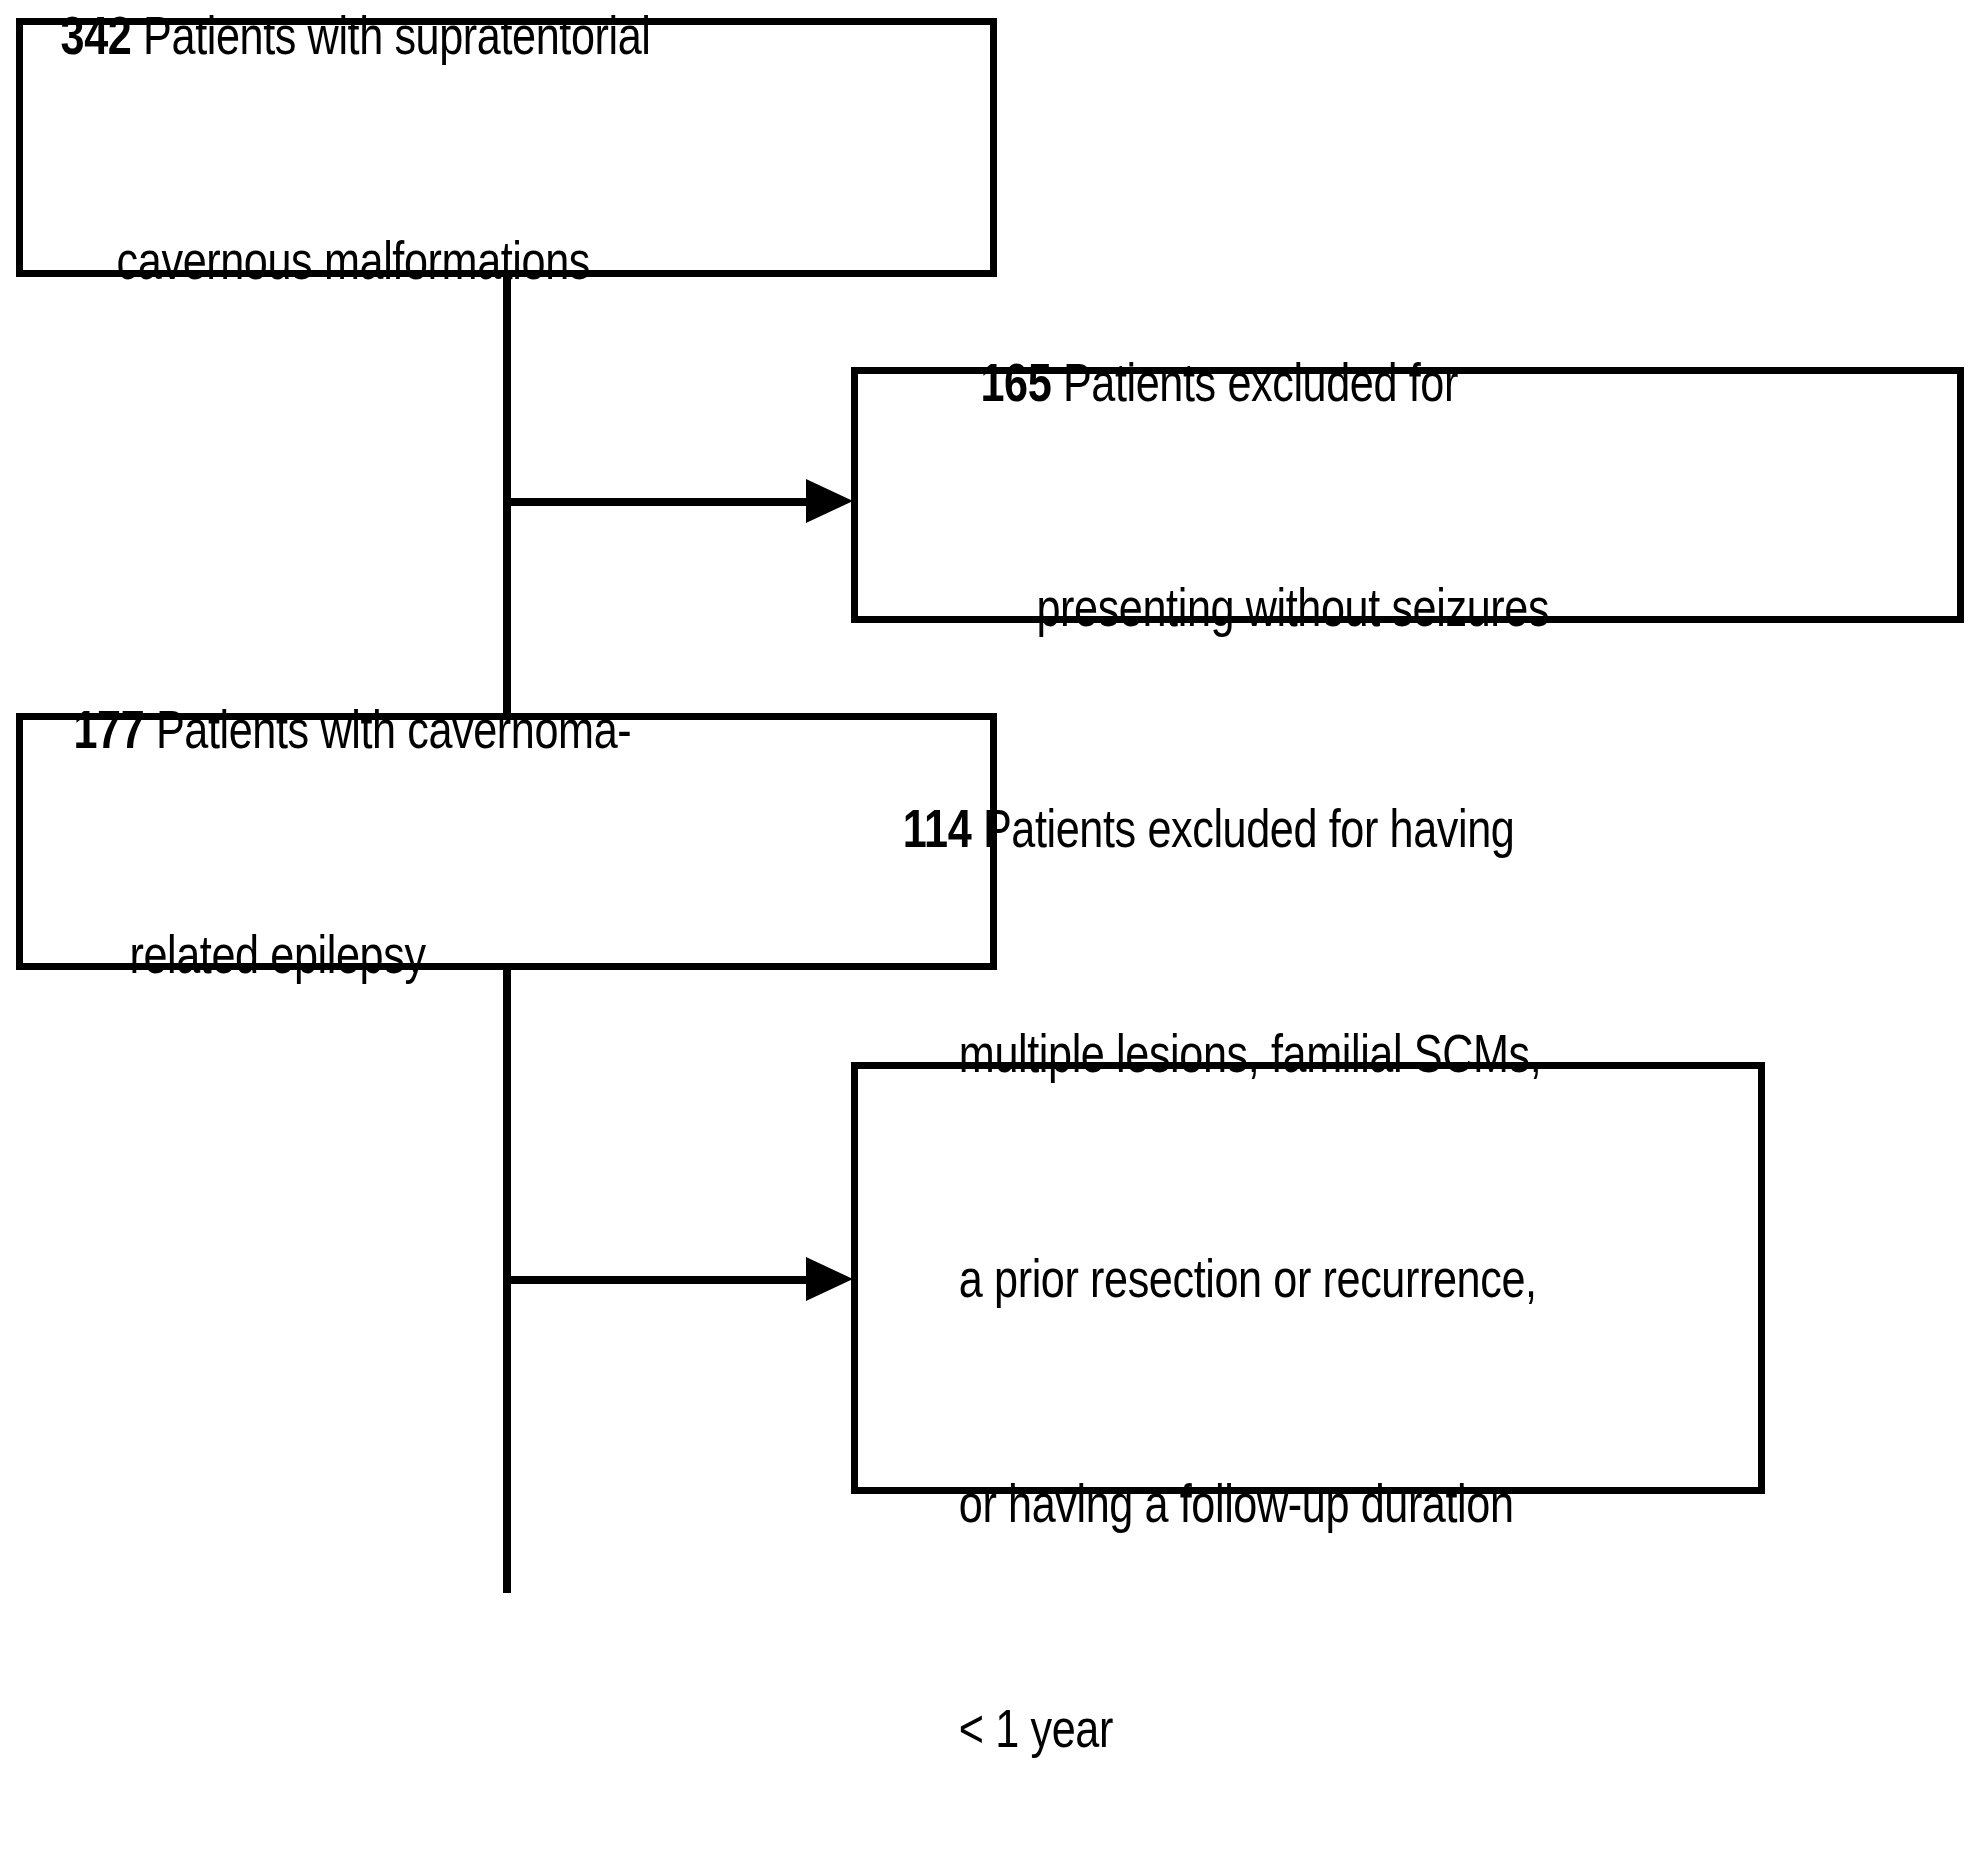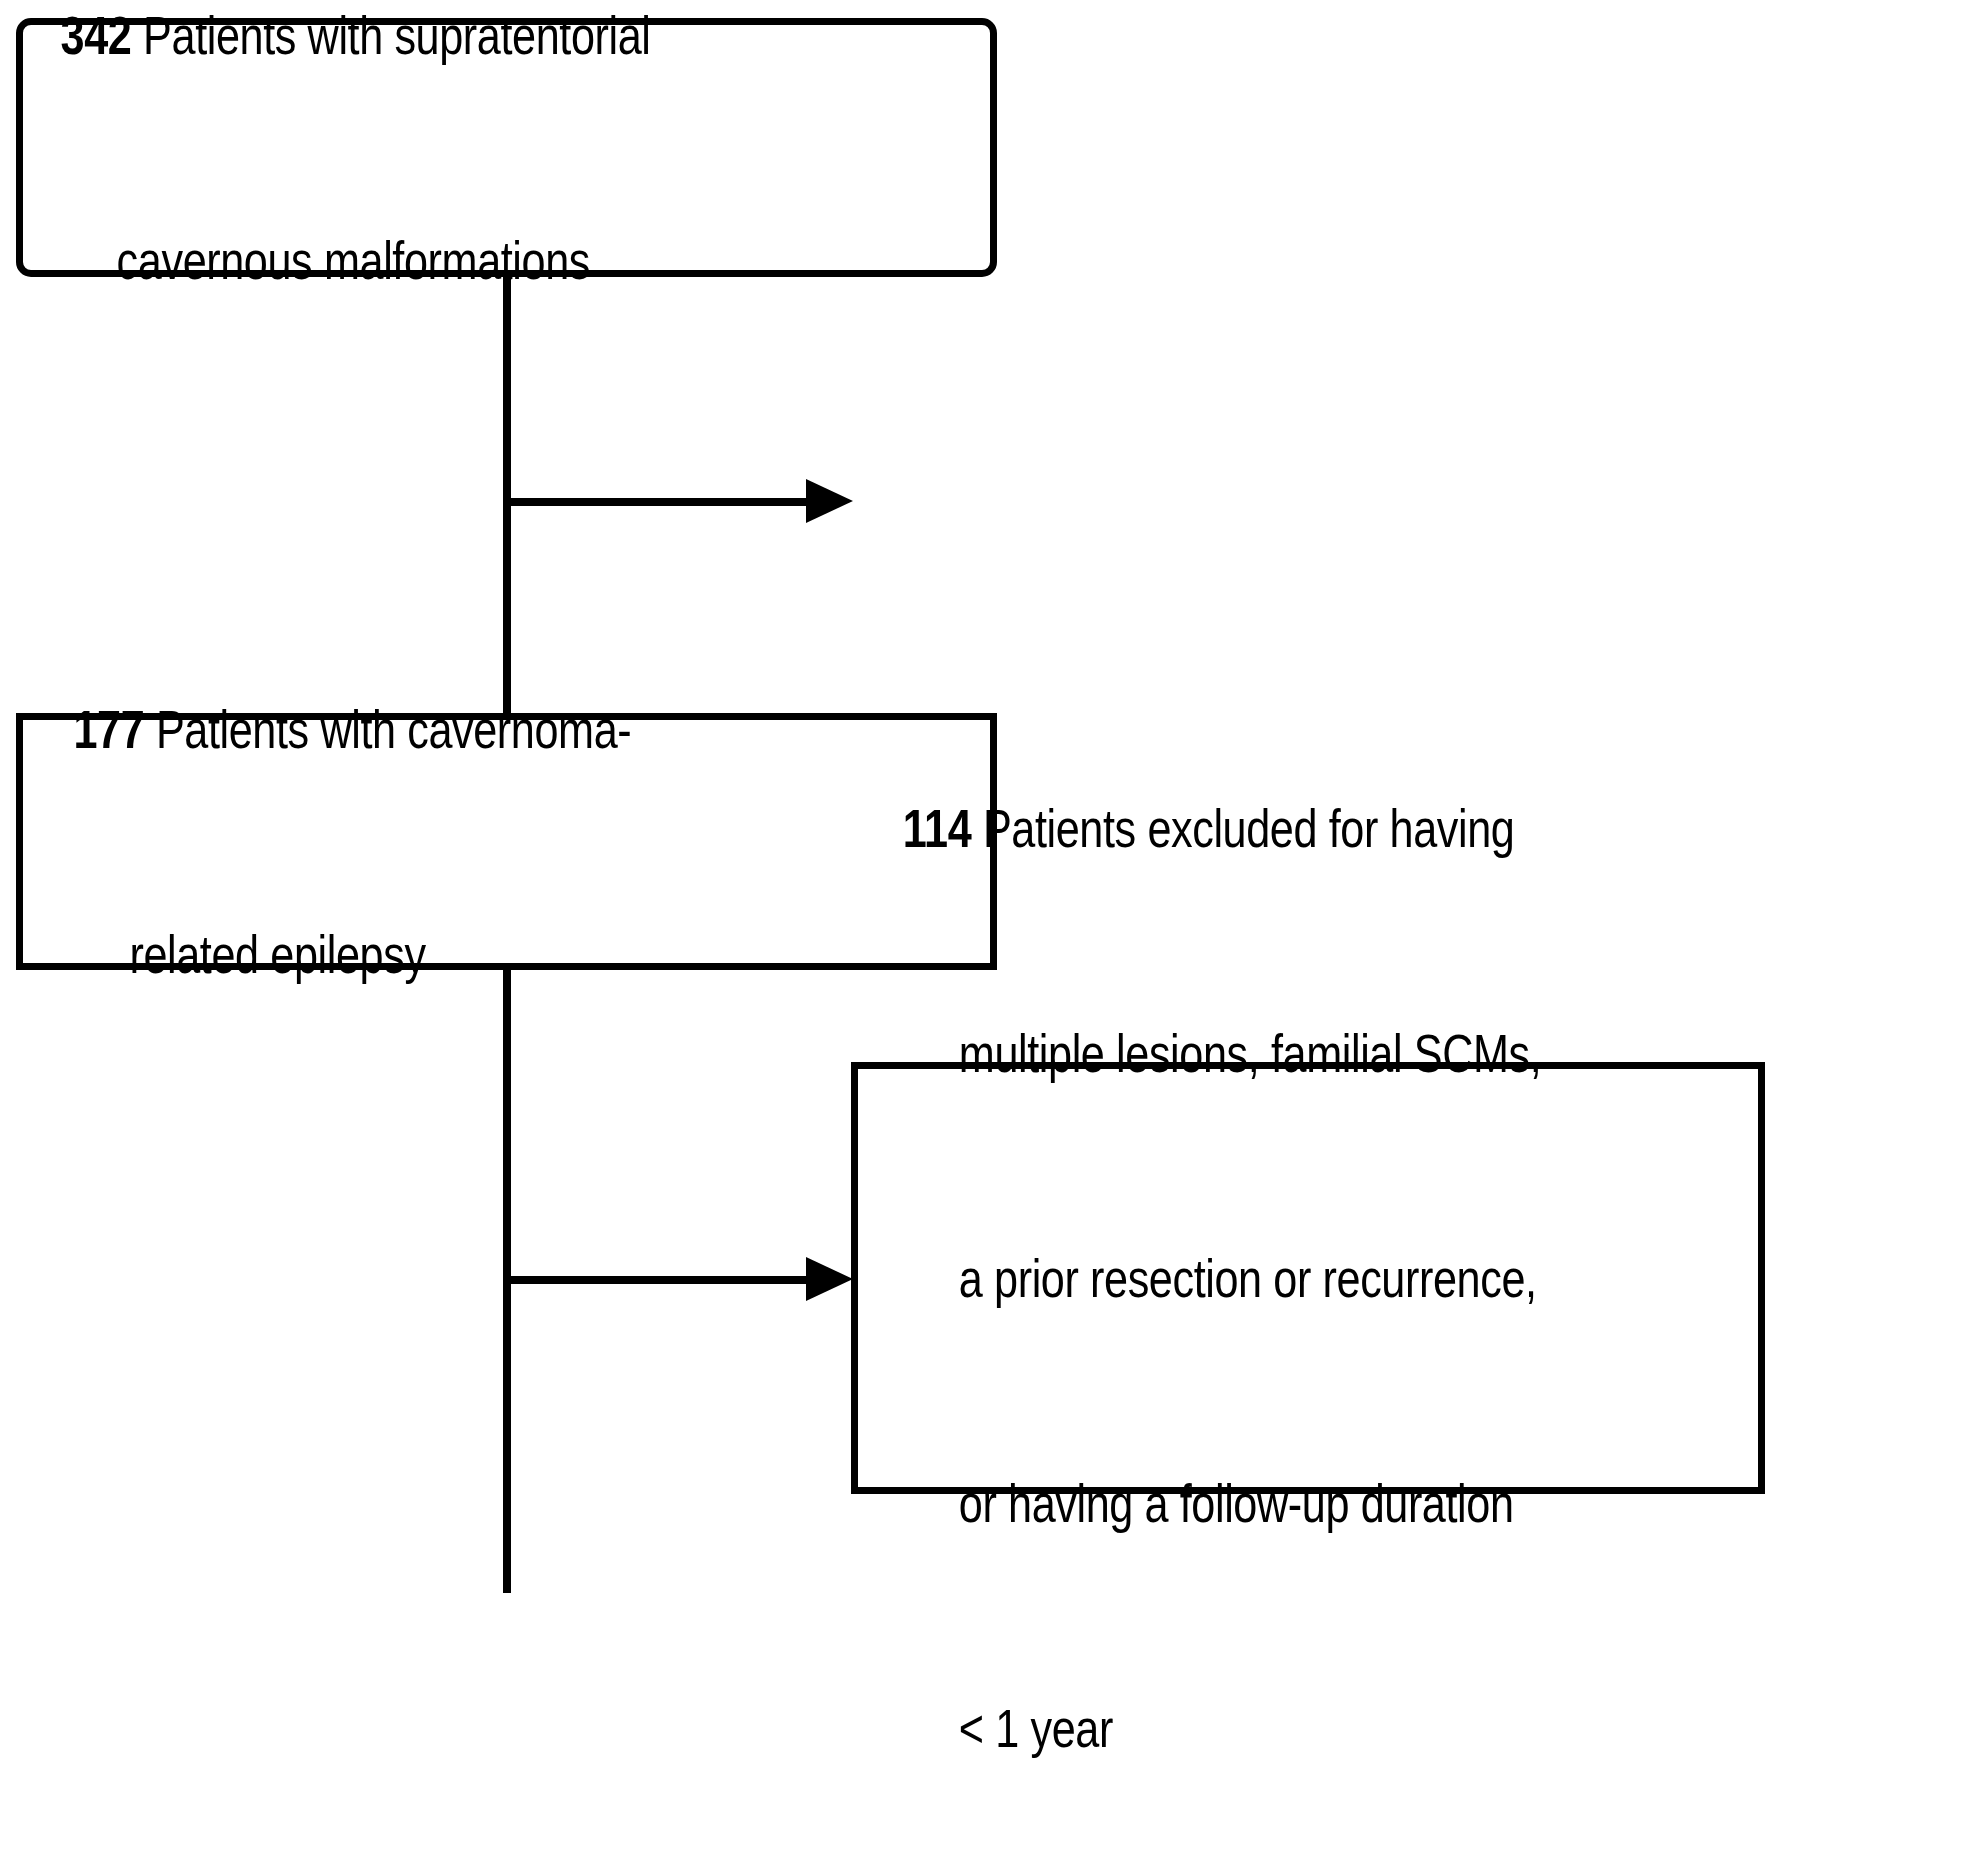--- a/index.html
+++ b/index.html
@@ -39,21 +39,21 @@
   }
   
   .fc-line {
     display: block;
   }
   .fc-line.indent {
     padding-left: 70px;
   }
 
   
-  #box-342 { left: 16px;  top: 18px;   width: 981px; height: 259px; border-radius: 15px; }
+  #box-342 { left: 16px;  top: 18px;   width: 981px; height: 259px; }
   #box-165 { left: 851px; top: 367px;  width: 1113px; height: 256px; }
   #box-177 { left: 16px;  top: 713px;  width: 981px; height: 257px; }
   #box-114 { left: 851px; top: 1062px; width: 914px; height: 432px; }
   #box-63  { left: 16px;  top: 1584px; width: 981px; height: 259px; }
 
   .fc-pad-342 { padding-left: 47px; }
   .fc-pad-165 { padding-left: 153px; }
   .fc-pad-177 { padding-left: 63px; }
   .fc-pad-114 { padding-left: 56px; }
   .fc-pad-63  { padding-left: 61px; }
@@ -99,20 +99,26 @@
   <div class="h-line" id="branch-2"></div>
   <div class="arrow-head" id="arrowhead-2"></div>
 
   <div class="fc-box" id="box-342">
     <div class="fc-text fc-pad-342">
       <span class="fc-line"><span class="num">342</span><span> Patients with supratentorial</span></span>
       <span class="fc-line indent">cavernous malformations</span>
     </div>
   </div>
 
+  <div class="fc-box" id="box-165">
+    <div class="fc-text fc-pad-165">
+      <span class="fc-line"><span class="num">165</span><span> Patients excluded for</span></span>
+      <span class="fc-line indent">presenting without seizures</span>
+    </div>
+  </div>
 
   <div class="fc-box" id="box-177">
     <div class="fc-text fc-pad-177">
       <span class="fc-line"><span class="num">177</span><span> Patients with cavernoma-</span></span>
       <span class="fc-line indent">related epilepsy</span>
     </div>
   </div>
 
   <div class="fc-box" id="box-114">
     <div class="fc-text fc-pad-114">

